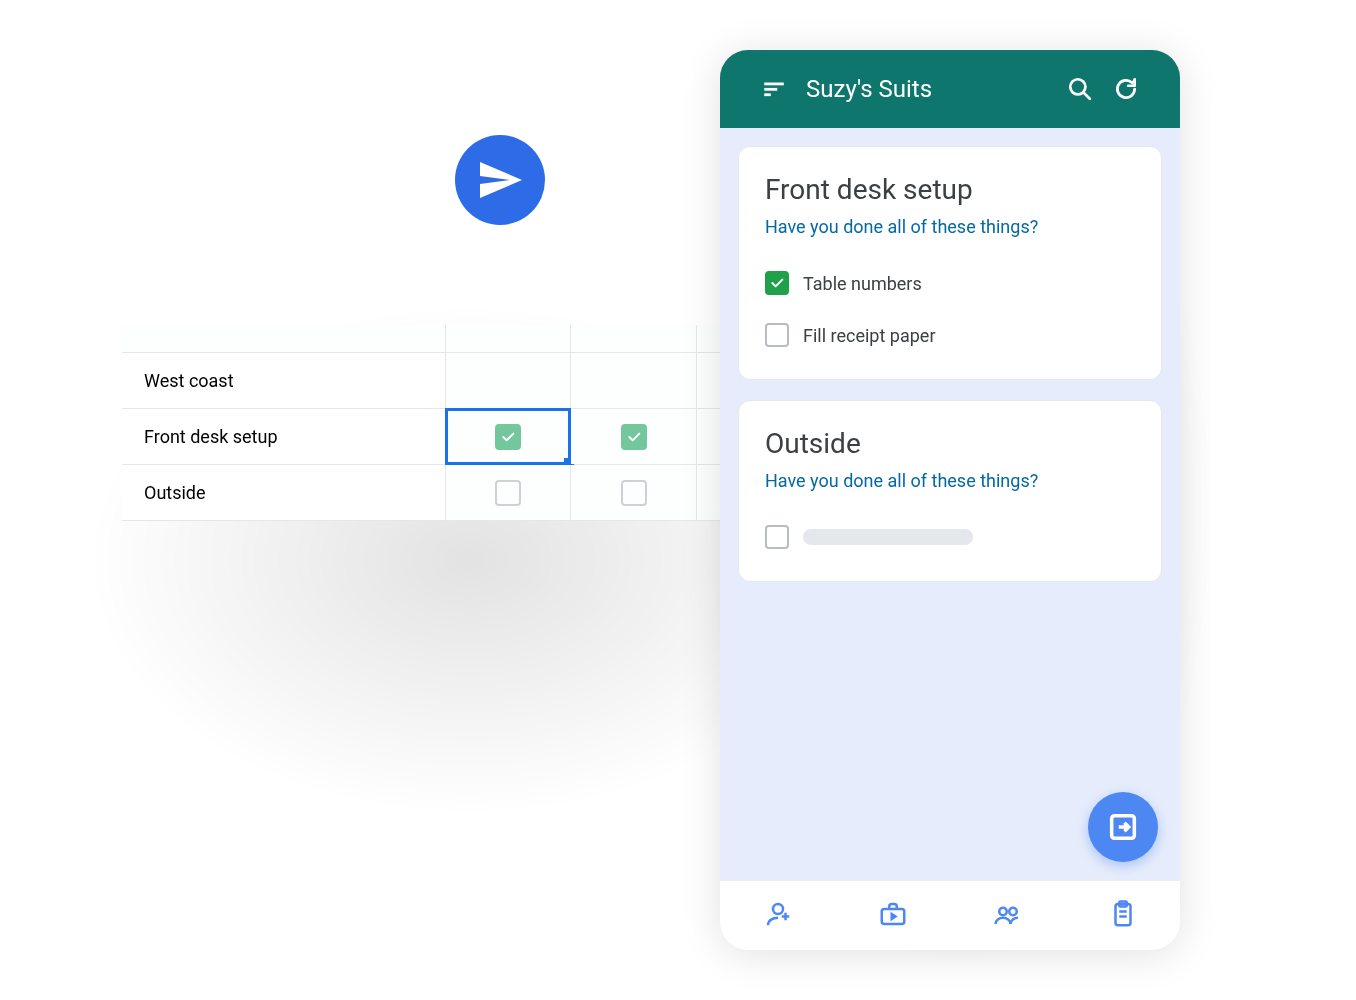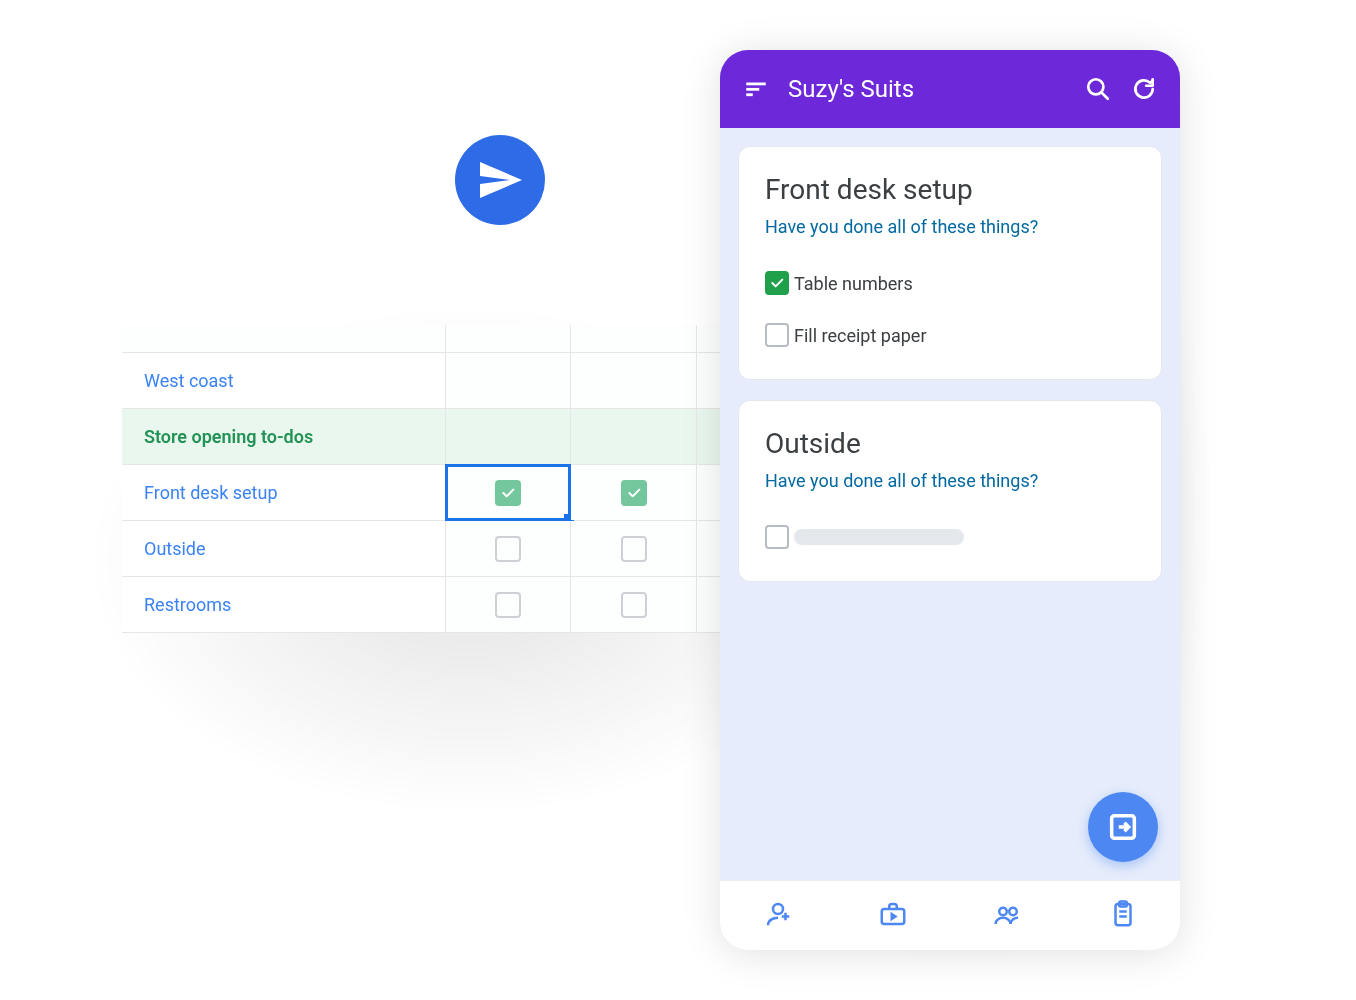--- a/index.html
+++ b/index.html
@@ -45,21 +45,21 @@
     }
     .spreadsheet-header-row {
       display: flex;
       border-bottom: 1px solid #e6e6e6;
       height: 28px;
     }
     .spreadsheet-label-col {
       width: 330px;
       padding: 0 22px;
       font-size: 18px;
-      color: #3b82f6;
+      color: #000000;
       border-right: 1px solid #e6e6e6;
       height: 100%;
       display: flex;
       align-items: center;
       background: #fff;
     }
     .spreadsheet-wide-col {
       width: 330px;
       border-right: 1px solid #e6e6e6;
       height: 100%;
@@ -144,24 +144,24 @@
       width: 460px;
       height: 900px;
       background: #e6ecfb;
       border-radius: 28px;
       overflow: hidden;
       z-index: 3;
       box-shadow: 0 4px 40px rgba(0,0,0,0.12);
     }
     .phone-header {
       height: 78px;
-      background: #6d28d9;
-      display: flex;
-      align-items: center;
-      padding: 0 22px;
+      background: #0f766e;
+      display: flex;
+      align-items: center;
+      padding: 0 40px;
       gap: 18px;
       justify-content: space-between;
     }
     .phone-title {
       color: #fff;
       font-size: 24px;
       flex: 1;
       font-weight: 400;
     }
     .icon-btn {
@@ -192,21 +192,21 @@
       font-weight: 400;
     }
     .card-subtitle {
       font-size: 18px;
       color: #0369a1;
       margin-bottom: 20px;
     }
     .task-row {
       display: flex;
       align-items: center;
-      gap: 5px;
+      gap: 14px;
       padding: 14px 0;
     }
     .task-check {
       width: 24px; height: 24px;
       border: 2px solid #b7bcc2;
       border-radius: 4px;
       display: flex; align-items: center; justify-content: center;
       flex-shrink: 0;
     }
     .task-check.checked {
@@ -285,26 +285,20 @@
     <div class="header-col-narrow col-end" style="border-right:none;background:linear-gradient(90deg,#fdfefe,rgba(255,255,255,0));"></div>
   </div>
 
   <div class="spreadsheet-row">
     <div class="spreadsheet-label-col">West coast</div>
     <div class="spreadsheet-check-col"></div>
     <div class="spreadsheet-check-col"></div>
     <div class="spreadsheet-check-col col-end"></div>
   </div>
 
-  <div class="spreadsheet-row section-row">
-    <div class="spreadsheet-label-col section-label">Store opening to-dos</div>
-    <div class="spreadsheet-check-col"></div>
-    <div class="spreadsheet-check-col"></div>
-    <div class="spreadsheet-check-col col-end"></div>
-  </div>
 
   <div class="spreadsheet-row">
     <div class="spreadsheet-label-col">Front desk setup</div>
     <div class="spreadsheet-check-col">
       <div class="checkbox checked">
           <svg viewBox="0 0 24 24">
             <path d="M5 12l5 5L20 7" stroke="#fff" stroke-width="3" fill="none" stroke-linecap="round" stroke-linejoin="round"></path>
           </svg>
         </div>
       <div class="cell-select-blue"></div>
@@ -324,30 +318,20 @@
     <div class="spreadsheet-check-col">
       <div class="checkbox"></div>
     </div>
     <div class="spreadsheet-check-col">
       <div class="checkbox"></div>
     </div>
     <div class="spreadsheet-check-col col-end"></div>
   </div>
 
 
-  <div class="spreadsheet-row">
-    <div class="spreadsheet-label-col">Restrooms</div>
-    <div class="spreadsheet-check-col">
-      <div class="checkbox"></div>
-    </div>
-    <div class="spreadsheet-check-col">
-      <div class="checkbox"></div>
-    </div>
-    <div class="spreadsheet-check-col col-end"></div>
-  </div>
 </div>
 
 <div class="phone">
   <div class="phone-header">
     <div class="icon-btn hamburger-sort">
       <svg viewBox="0 0 24 24">
           <rect x="3" y="6" width="18" height="2.6"></rect>
           <rect x="3" y="11" width="12" height="2.6"></rect>
           <rect x="3" y="16" width="6" height="2.6"></rect>
         </svg>

